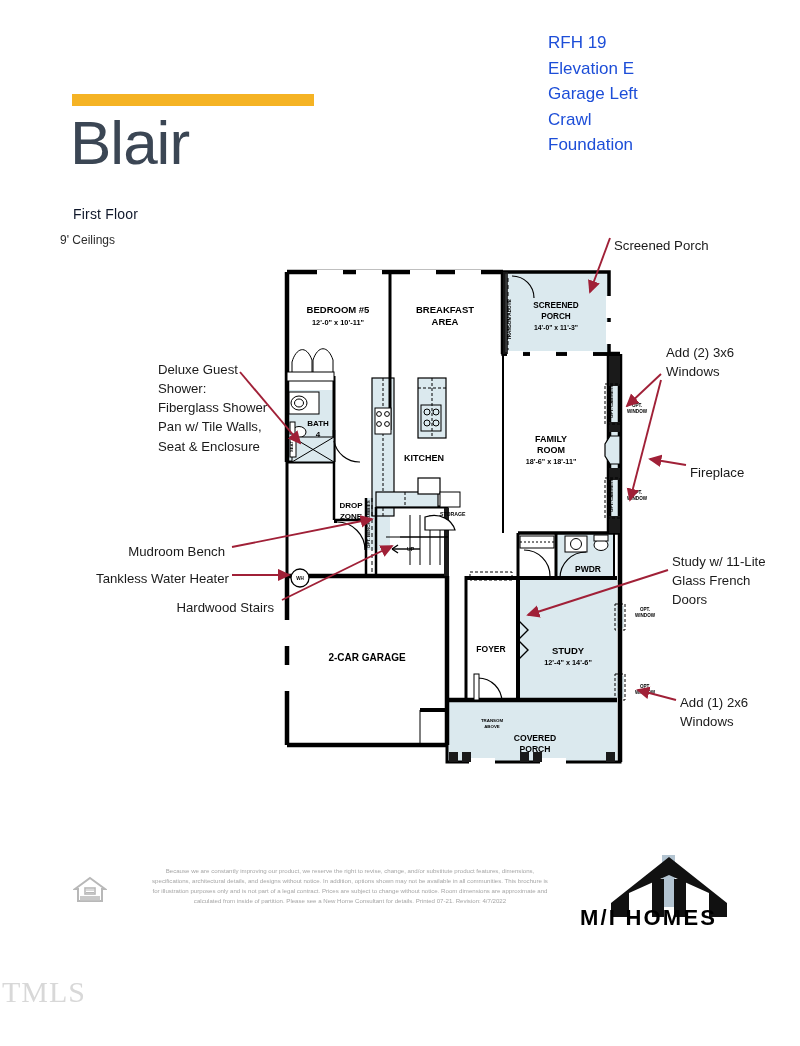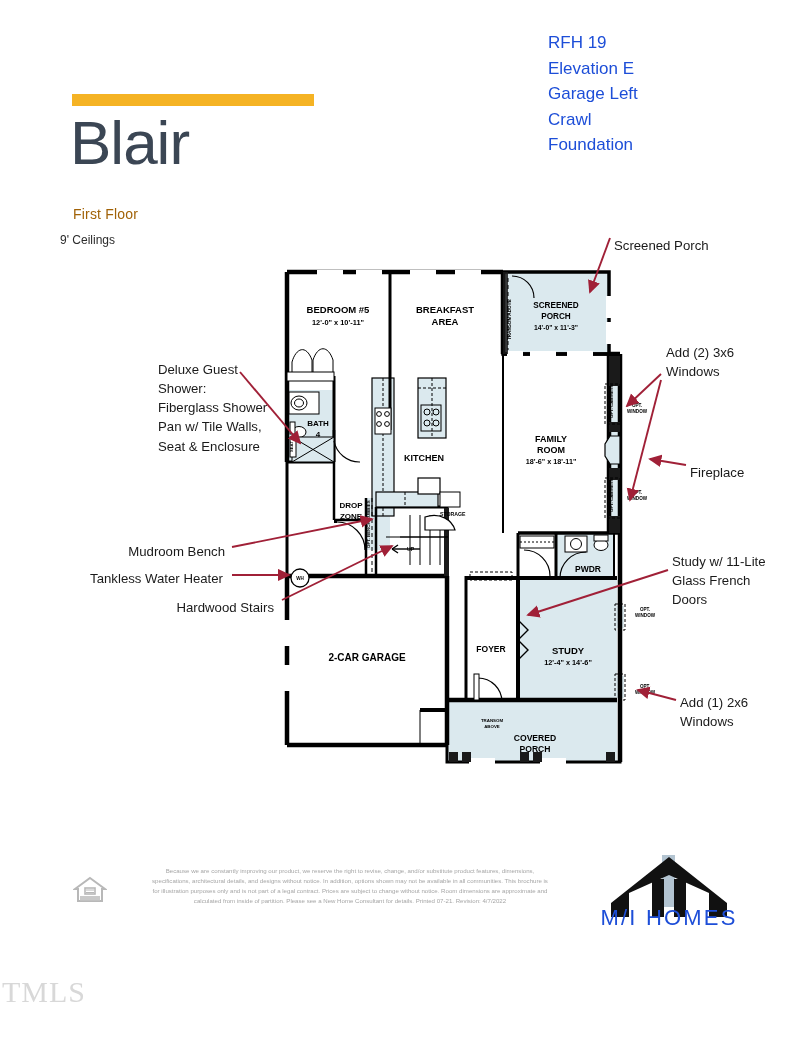--- a/index.html
+++ b/index.html
@@ -39,21 +39,21 @@
     font-weight: 400;
     letter-spacing: -1px;
     color: #3b4654;
     line-height: 1;
   }
   .floor-label {
     position: absolute;
     left: 73px;
     top: 206px;
     font-size: 14px;
-    color: #a16207;
+    color: #0f172a;
     letter-spacing: .2px;
   }
   .ceilings-label {
     position: absolute;
     left: 60px;
     top: 233px;
     font-size: 12px;
     color: #2b2b2b;
   }
   .spec-block {
@@ -108,25 +108,24 @@
     left: 580px;
     top: 853px;
     width: 178px;
     height: 78px;
   }
   .mi-wordmark {
     position: absolute;
     left: 580px;
     top: 905px;
     width: 178px;
-    text-align: center;
     font-size: 22px;
     letter-spacing: 2.2px;
-    color: #1d4ed8;
-    font-weight: 400;
+    color: #000000;
+    font-weight: 700;
   }
   .watermark {
     position: absolute;
     left: 2px;
     top: 975px;
     font-size: 30px;
     letter-spacing: 1px;
     color: #d8d8d8;
     font-family: "Liberation Serif", serif;
   }
@@ -151,21 +150,21 @@
 
   <div class="callout" style="left:130px; top:360px; width:175px;margin-left:28px;">
     <div>Deluxe Guest</div>
     <div>Shower:</div>
     <div>Fiberglass Shower</div>
     <div>Pan w/ Tile Walls,</div>
     <div>Seat &amp; Enclosure</div>
   </div>
 
   <div class="callout right-al" style="left:60px; top:542px; width:165px;">Mudroom Bench</div>
-  <div class="callout right-al" style="left:36px; top:569px; width:187px;">Tankless Water Heater</div>
+  <div class="callout right-al" style="left:42px; top:569px; width:187px;">Tankless Water Heater</div>
   <div class="callout right-al" style="left:100px; top:598px; width:174px;">Hardwood Stairs</div>
 
   <div class="callout" style="left:614px; top:220px;margin-top:16px;">Screened Porch</div>
 
   <div class="callout" style="left:666px; top:343px; width:120px;">
     <div>Add (2) 3x6</div>
     <div>Windows</div>
   </div>
 
   <div class="callout" style="left:690px; top:463px;">Fireplace</div>

